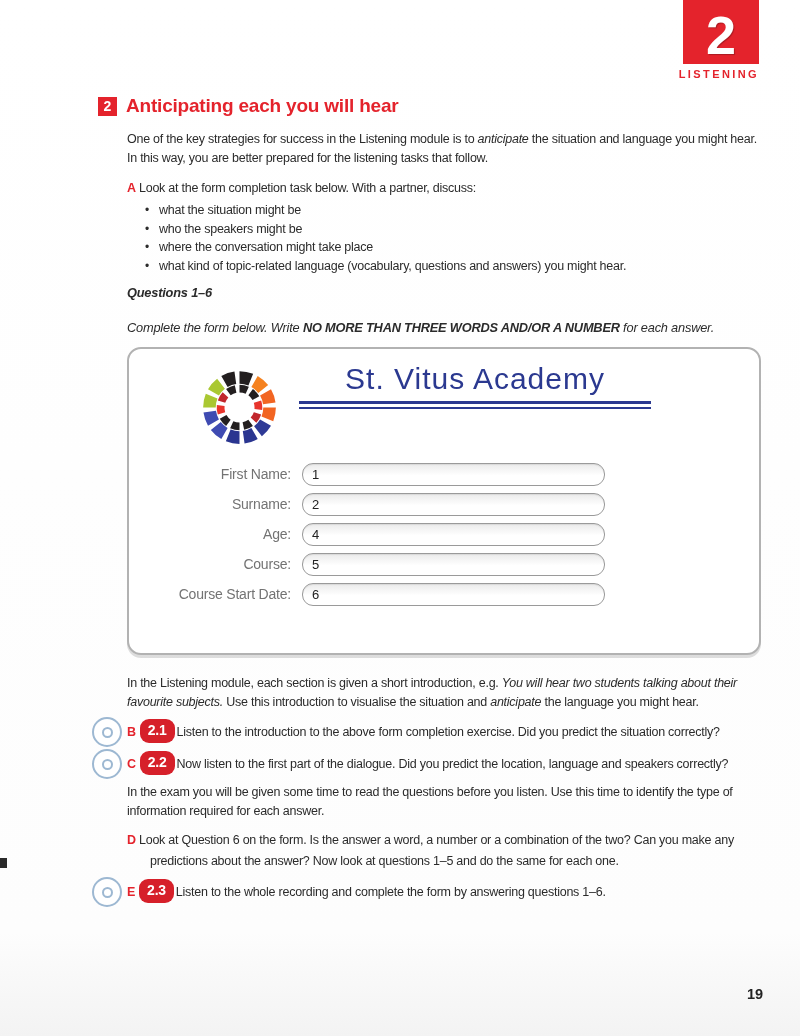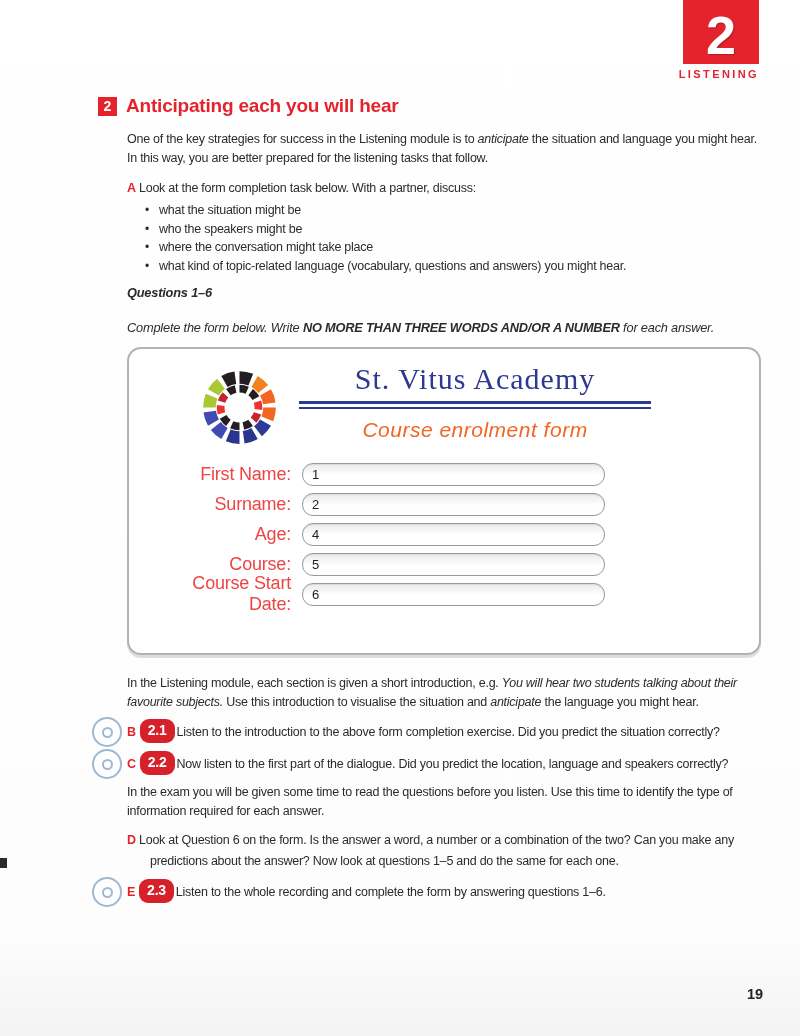--- a/index.html
+++ b/index.html
@@ -29,26 +29,26 @@
   .dot{flex:0 0 auto;font-size:12px;}
   
   .questions{margin:10px 0 0 29px;width:636px;font-size:12.8px;letter-spacing:-0.2px;}
   .q-title{font-weight:bold;font-style:italic;}
   .q-instr{margin-top:18px;font-style:italic;line-height:20px;}
   
   .form-box{position:relative;margin:9px 0 0 29px;width:630px;height:304px;background:#ffffff;
             border:2px solid #b2b2b2;border-radius:14px;box-shadow:0 3px 0 rgba(0,0,0,.13);}
   .logo{position:absolute;left:62px;top:10px;width:97px;height:97px;}
   .form-header{position:absolute;left:170px;top:13px;width:352px;text-align:center;}
-  .academy-name{font-family:Liberation Serif, serif;font-size:30px;color:#2b3990;letter-spacing:1px;}
+  .academy-name{font-family:Liberation Sans, sans-serif;font-size:30px;color:#2b3990;letter-spacing:1px;}
   .dbl-line{height:3px;border-top:3px solid #2b3990;border-bottom:2px solid #2b3990;margin-top:5px;}
   .form-title{margin-top:9px;font-size:21px;font-style:italic;color:#f26522;letter-spacing:.5px;}
   .frows{position:absolute;left:20px;top:110px;}
   .frow{display:flex;align-items:center;height:30px;}
-  .flabel{width:142px;text-align:right;padding-right:11px;font-size:18px;color:#ef4444;letter-spacing:-0.2px;}
+  .flabel{width:142px;text-align:right;padding-right:11px;font-size:14px;color:#737373;letter-spacing:-0.2px;}
   .ffield{box-sizing:border-box;width:303px;height:23px;border:1.5px solid #9a9a9a;border-radius:11px;
           background:linear-gradient(180deg,#ebebeb,#ffffff 55%);display:flex;align-items:center;
           padding:0 9px;position:relative;box-shadow:inset 0 1px 1px rgba(0,0,0,.08);}
   .fnum{font-size:13px;color:#222;}
   .fnote{position:absolute;right:12px;font-size:13px;font-style:italic;color:#5b7db1;
          letter-spacing:.8px;transform:rotate(-0.6deg);font-family:"DejaVu Sans",sans-serif;}
   
   .ex{position:relative;margin:0 0 0 29px;width:636px;font-size:12.5px;line-height:21px;letter-spacing:-0.25px;}
   .ex-inner{padding-left:23px;text-indent:-23px;}
   .track{display:inline-block;text-indent:0;background:#d6202a;color:#fff;border-radius:9px;
@@ -132,21 +132,20 @@
           <circle cx="50" cy="50" r="19.5" stroke="#231f20" stroke-dasharray="8.2 114.3" transform="rotate(90 50 50)"></circle>
           <circle cx="50" cy="50" r="19.5" stroke="#231f20" stroke-dasharray="8.2 114.3" transform="rotate(126 50 50)"></circle>
           <circle cx="50" cy="50" r="19.5" stroke="#e8352d" stroke-dasharray="8.2 114.3" transform="rotate(162 50 50)"></circle>
           <circle cx="50" cy="50" r="19.5" stroke="#c1272d" stroke-dasharray="8.2 114.3" transform="rotate(198 50 50)"></circle>
           <circle cx="50" cy="50" r="19.5" stroke="#231f20" stroke-dasharray="8.2 114.3" transform="rotate(234 50 50)"></circle>
         </g>
       </svg>
       <div class="form-header">
         <div class="academy-name">St. Vitus Academy</div>
         <div class="dbl-line"></div>
-        <div class="form-title">Course enrolment form</div>
       </div>
       <div class="frows">
         <div class="frow">
           <span class="flabel">First Name:</span>
           <span class="ffield">
               <span class="fnum">1</span>
               <span class="fnote"></span>
             </span>
         </div>
         <div class="frow">

